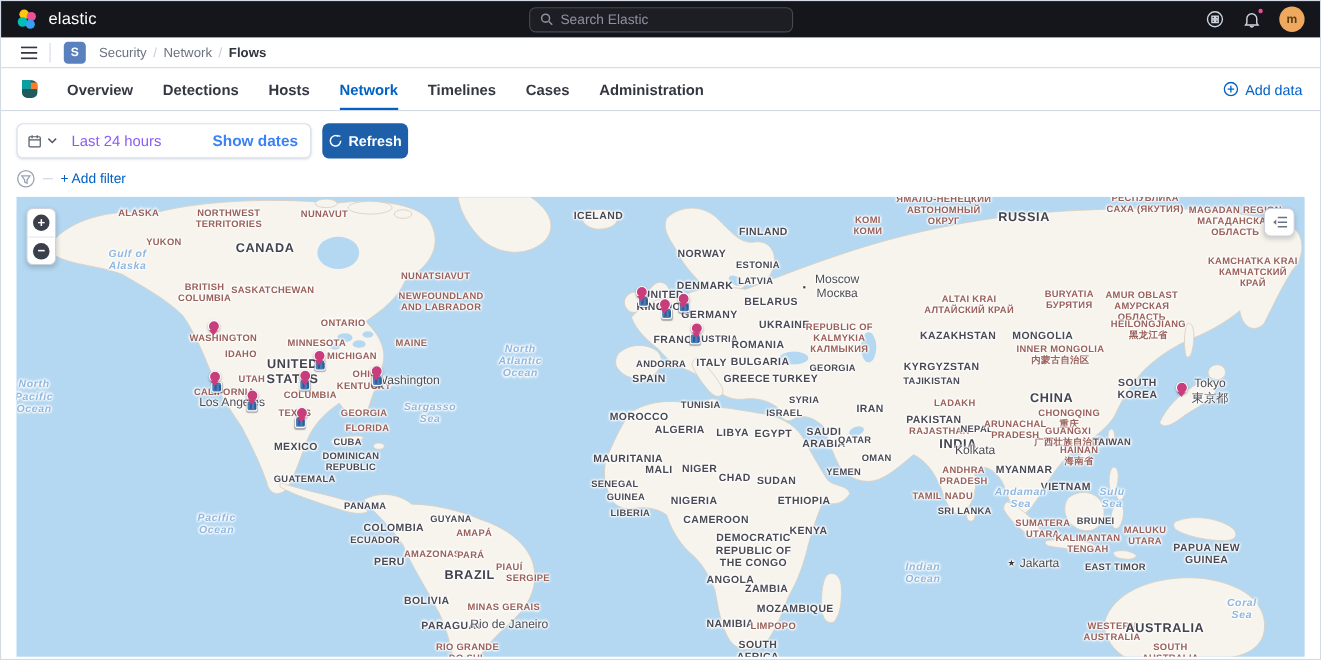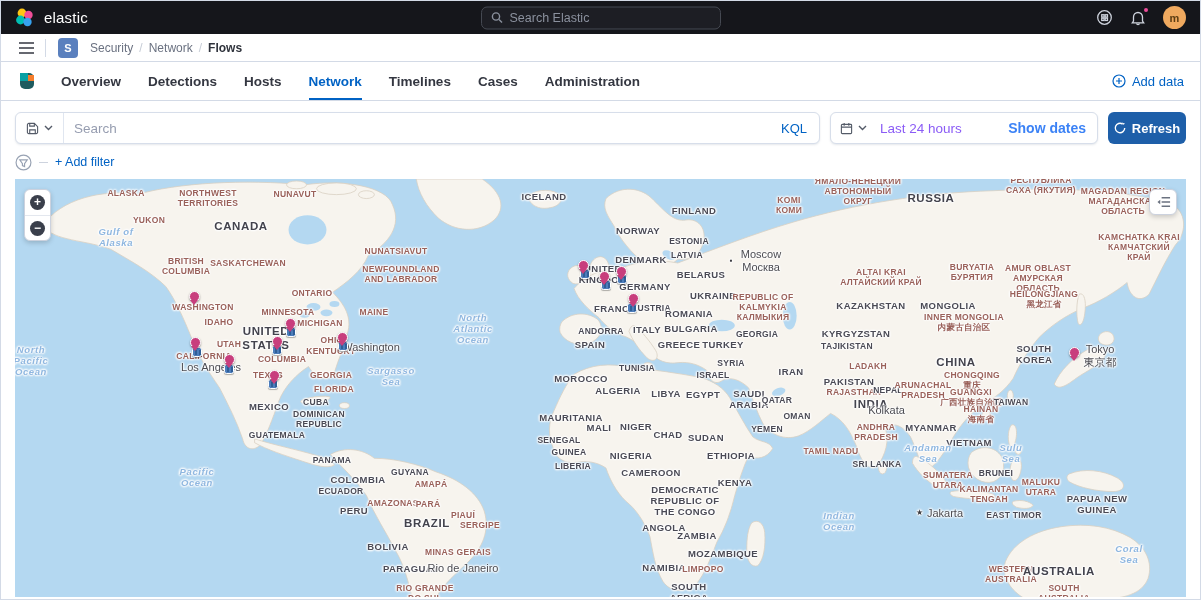--- a/index.html
+++ b/index.html
@@ -183,33 +183,20 @@
     <span class="add-data">
       <svg width="14" height="14" viewBox="0 0 14 14" fill="none" stroke="#0062c4" stroke-width="1.2">
         <circle cx="7" cy="7" r="6"></circle>
           <path d="M7 4v6M4 7h6"></path>
       </svg>
       <span>Add data</span>
     </span>
   </div>
 
   <div class="query-row">
-    <div class="qbar">
-      <span class="saved-q">
-        <svg width="13" height="13" viewBox="0 0 14 14" fill="none" stroke="#545b68" stroke-width="1.2">
-          <path d="M1.5 3A1.5 1.5 0 0 1 3 1.5h6L12.5 5v6A1.5 1.5 0 0 1 11 12.5H3A1.5 1.5 0 0 1 1.5 11z"></path>
-          <path d="M4 1.5v3h5v-3M4 12.5v-4h6v4"></path>
-        </svg>
-        <svg width="9" height="6" viewBox="0 0 9 6" fill="none" stroke="#545b68" stroke-width="1.4">
-            <path d="M1 1l3.5 3.5L8 1"></path>
-          </svg>
-      </span>
-      <span class="q-input">Search</span>
-      <span class="kql">KQL</span>
-    </div>
     <div class="datebox">
       <span class="cal-seg">
         <svg width="13" height="13" viewBox="0 0 14 14" fill="none" stroke="#545b68" stroke-width="1.2">
           <rect x="1.5" y="2.5" width="11" height="10" rx="1"></rect>
             <path d="M1.5 5.5h11M4.5 1v3M9.5 1v3"></path>
         </svg>
         <svg width="9" height="6" viewBox="0 0 9 6" fill="none" stroke="#545b68" stroke-width="1.4">
             <path d="M1 1l3.5 3.5L8 1"></path>
           </svg>
       </span>
@@ -621,21 +608,21 @@
         <div class="ml country" style="left: 916px; top: 249px;">
           <div>MYANMAR</div>
         </div>
         <div class="ml region" style="left: 861px; top: 253px;">
           <div>ANDHRA</div>
           <div>PRADESH</div>
         </div>
         <div class="ml country" style="left: 954px; top: 264px;">
           <div>VIETNAM</div>
         </div>
-        <div class="ml region" style="left: 806px; top: 272px; padding-left: 20px;">
+        <div class="ml region" style="left: 832px; top: 272px; padding-left: 20px;">
           <div>TAMIL NADU</div>
         </div>
         <div class="ml csmall" style="left: 862px; top: 285px;">
           <div>SRI LANKA</div>
         </div>
         <div class="ml csmall" style="left: 716px; top: 184px;">
           <div>SYRIA</div>
         </div>
         <div class="ml csmall" style="left: 698px; top: 196px;">
           <div>ISRAEL</div>

